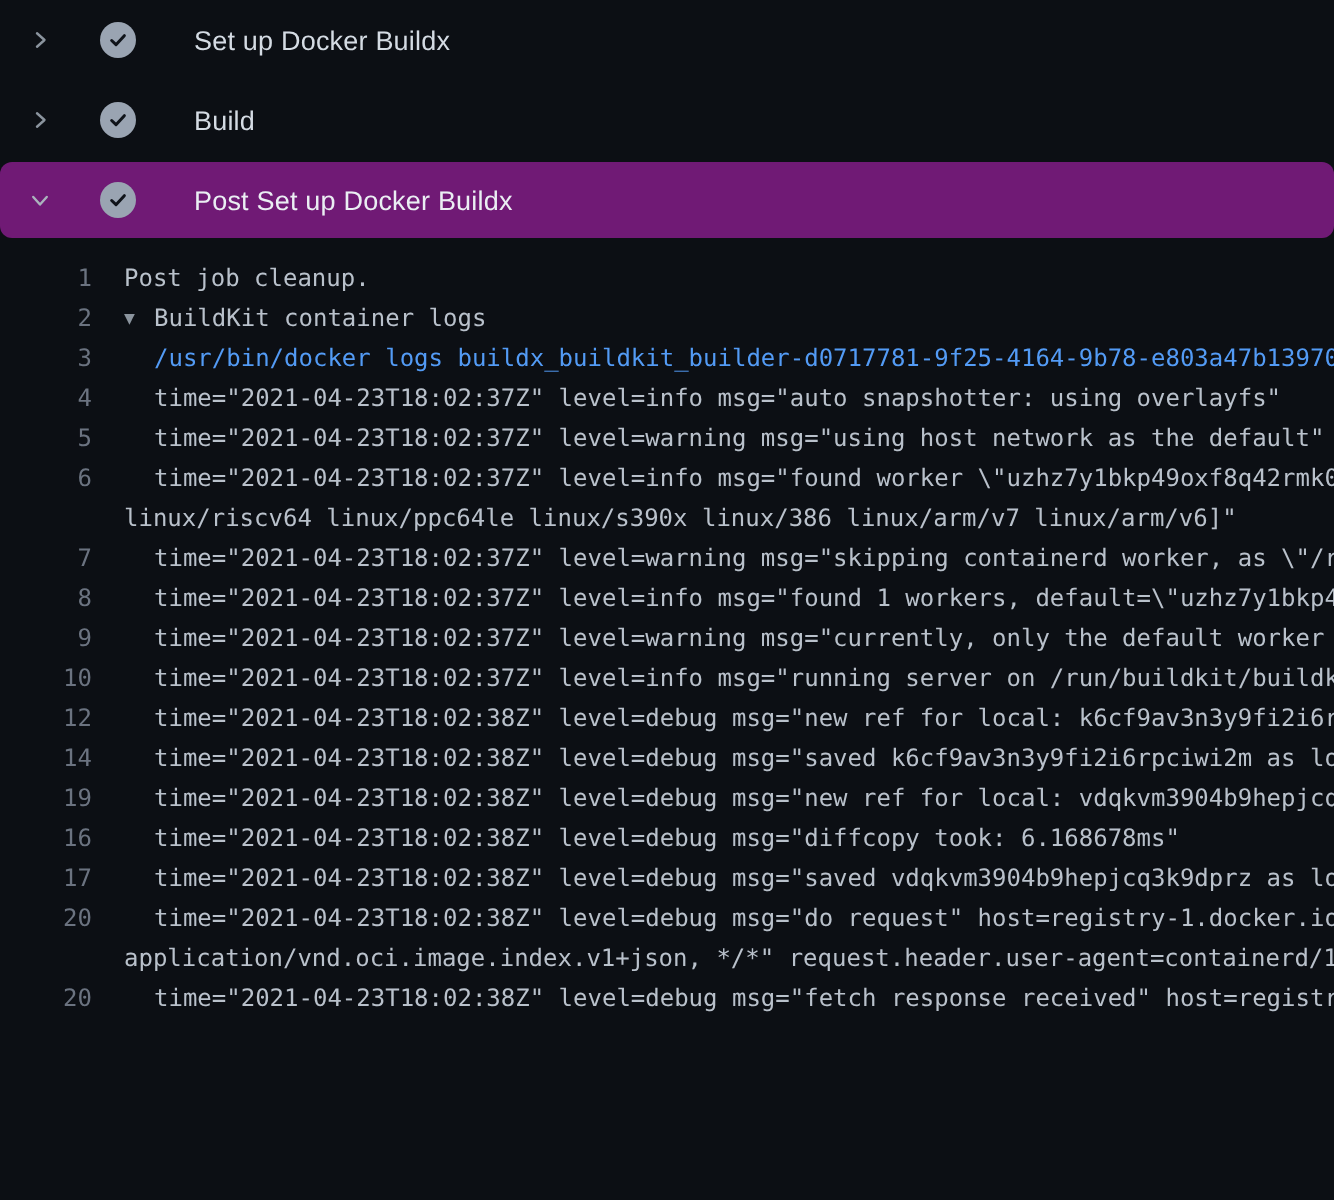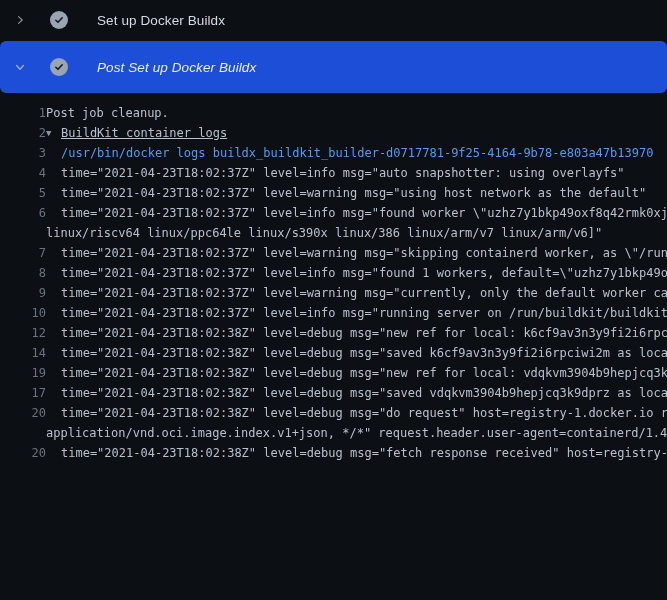--- a/index.html
+++ b/index.html
@@ -9,21 +9,21 @@
     font-family:"Liberation Sans", sans-serif;
     position:relative;
   }
   
   .steps{width:667px;}
   .step-row{
     height:40px;display:flex;align-items:center;
     padding-left:12px;box-sizing:border-box;cursor:pointer;gap:16px;
   }
   .step-row.expanded{
-    background:#1d4ed8;border-radius:6px;height:52px;margin:1px 0;font-style:italic;
+    background:#701a75;border-radius:6px;height:38px;margin:1px 0;
   }
   .chev{width:16px;height:16px;display:flex;align-items:center;justify-content:center;flex:0 0 16px;}
   .chev svg{display:block;}
   .check{
     width:18px;height:18px;border-radius:50%;
     background:#9aa4b2;margin-left:6px;flex:0 0 18px;
     display:flex;align-items:center;justify-content:center;
   }
   .step-label{
     margin-left:13px;font-size:13.5px;color:#d4dbe3;letter-spacing:.1px;
@@ -35,24 +35,24 @@
     padding-top:9px;box-sizing:border-box;
     font-family:"DejaVu Sans Mono","Liberation Mono",monospace;
     font-size:12px;line-height:20px;
     background:#0c0f14;
   }
   .lg-row{display:flex;white-space:pre;height:20px;}
   .lg-num{
     width:46px;flex:0 0 46px;text-align:right;color:#6b7380;
     user-select:none;cursor:pointer;
   }
-  .lg-text{color:#b9c1cb;}
+  .lg-text{margin-left:16px;color:#b9c1cb;}
   .lg-row.indent1 .lg-text{padding-left:15px;}
   .lg-row.command .lg-text{color:#539bf5;}
-  .lg-row.group .lg-text{padding-left:0;text-decoration:underline;}
+  .lg-row.group .lg-text{padding-left:0;}
   .grp-marker{
     display:inline-block;width:15px;color:#8b949e;font-size:9px;
     vertical-align:1px;cursor:pointer;
   }
 </style>
 </head>
 <body>
 
 <div class="steps">
   <div class="step-row">
@@ -62,20 +62,33 @@
         </svg>
       </span>
     <span class="check">
       <svg width="10" height="10" viewBox="0 0 12 12">
           <path d="M2.2 6.3 L4.8 8.8 L9.8 3.4" fill="none" stroke="#10141a" stroke-width="1.8" stroke-linecap="round" stroke-linejoin="round"></path>
         </svg>
     </span>
     <span class="step-label">Set up Docker Buildx</span>
   </div>
 
+  <div class="step-row">
+    <span class="chev">
+        <svg width="12" height="12" viewBox="0 0 16 16">
+          <path d="M6 3.5 L11 8 L6 12.5" fill="none" stroke="#8b949e" stroke-width="1.6" stroke-linecap="round" stroke-linejoin="round"></path>
+        </svg>
+      </span>
+    <span class="check">
+      <svg width="10" height="10" viewBox="0 0 12 12">
+          <path d="M2.2 6.3 L4.8 8.8 L9.8 3.4" fill="none" stroke="#10141a" stroke-width="1.8" stroke-linecap="round" stroke-linejoin="round"></path>
+        </svg>
+    </span>
+    <span class="step-label">Build</span>
+  </div>
 
 
   <div class="step-row expanded">
     <span class="chev">
         <svg width="12" height="12" viewBox="0 0 16 16">
           <path d="M3.5 6 L8 11 L12.5 6" fill="none" stroke="#aab3bd" stroke-width="1.6" stroke-linecap="round" stroke-linejoin="round"></path>
         </svg>
       </span>
     <span class="check">
       <svg width="10" height="10" viewBox="0 0 12 12">
@@ -93,17 +106,18 @@
     <div class="lg-row plain indent1"><span class="lg-num">5</span><span class="lg-text">time="2021-04-23T18:02:37Z" level=warning msg="using host network as the default"</span></div>
     <div class="lg-row plain indent1"><span class="lg-num">6</span><span class="lg-text">time="2021-04-23T18:02:37Z" level=info msg="found worker \"uzhz7y1bkp49oxf8q42rmk0xj</span></div>
     <div class="lg-row wrap"><span class="lg-num"></span><span class="lg-text">linux/riscv64 linux/ppc64le linux/s390x linux/386 linux/arm/v7 linux/arm/v6]"</span></div>
     <div class="lg-row plain indent1"><span class="lg-num">7</span><span class="lg-text">time="2021-04-23T18:02:37Z" level=warning msg="skipping containerd worker, as \"/run</span></div>
     <div class="lg-row plain indent1"><span class="lg-num">8</span><span class="lg-text">time="2021-04-23T18:02:37Z" level=info msg="found 1 workers, default=\"uzhz7y1bkp49o</span></div>
     <div class="lg-row plain indent1"><span class="lg-num">9</span><span class="lg-text">time="2021-04-23T18:02:37Z" level=warning msg="currently, only the default worker ca</span></div>
     <div class="lg-row plain indent1"><span class="lg-num">10</span><span class="lg-text">time="2021-04-23T18:02:37Z" level=info msg="running server on /run/buildkit/buildkit</span></div>
     <div class="lg-row plain indent1"><span class="lg-num">12</span><span class="lg-text">time="2021-04-23T18:02:38Z" level=debug msg="new ref for local: k6cf9av3n3y9fi2i6rpc</span></div>
     <div class="lg-row plain indent1"><span class="lg-num">14</span><span class="lg-text">time="2021-04-23T18:02:38Z" level=debug msg="saved k6cf9av3n3y9fi2i6rpciwi2m as loca</span></div>
     <div class="lg-row plain indent1"><span class="lg-num">19</span><span class="lg-text">time="2021-04-23T18:02:38Z" level=debug msg="new ref for local: vdqkvm3904b9hepjcq3k</span></div>
+    <div class="lg-row plain indent1"><span class="lg-num">16</span><span class="lg-text">time="2021-04-23T18:02:38Z" level=debug msg="diffcopy took: 6.168678ms"</span></div>
     <div class="lg-row plain indent1"><span class="lg-num">17</span><span class="lg-text">time="2021-04-23T18:02:38Z" level=debug msg="saved vdqkvm3904b9hepjcq3k9dprz as loca</span></div>
     <div class="lg-row plain indent1"><span class="lg-num">20</span><span class="lg-text">time="2021-04-23T18:02:38Z" level=debug msg="do request" host=registry-1.docker.io r</span></div>
     <div class="lg-row wrap"><span class="lg-num"></span><span class="lg-text">application/vnd.oci.image.index.v1+json, */*" request.header.user-agent=containerd/1.4</span></div>
     <div class="lg-row plain indent1"><span class="lg-num">20</span><span class="lg-text">time="2021-04-23T18:02:38Z" level=debug msg="fetch response received" host=registry-</span></div>
   </div>
 
 </body></html>

